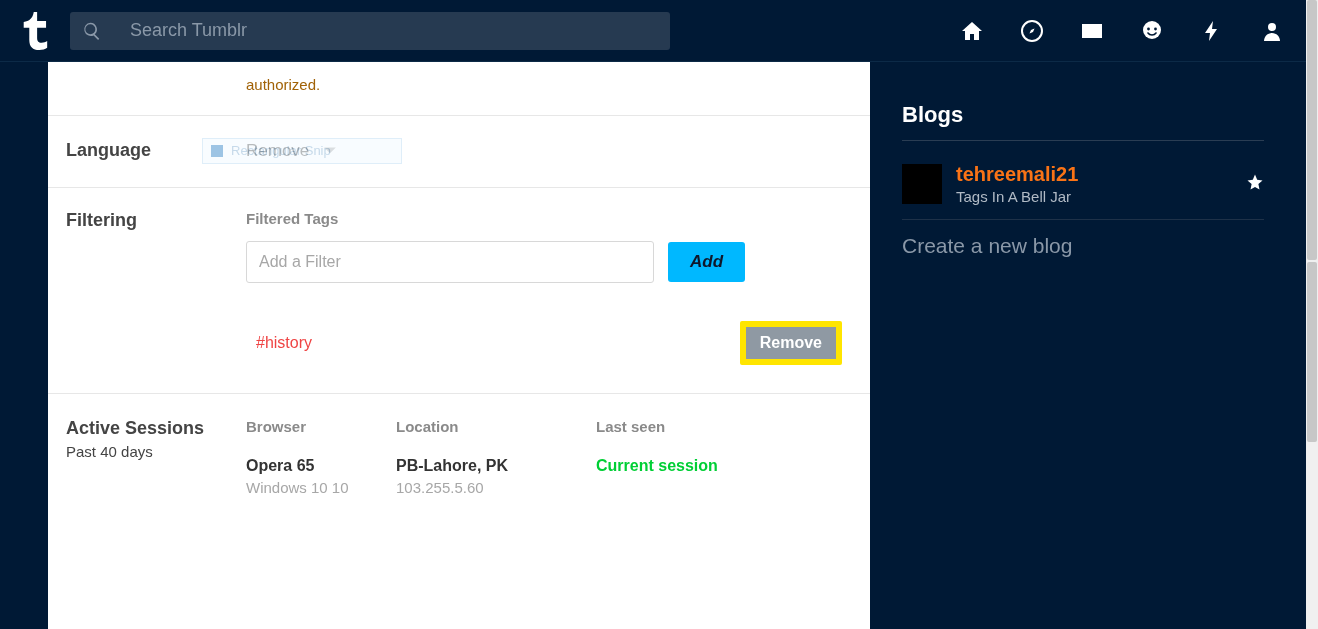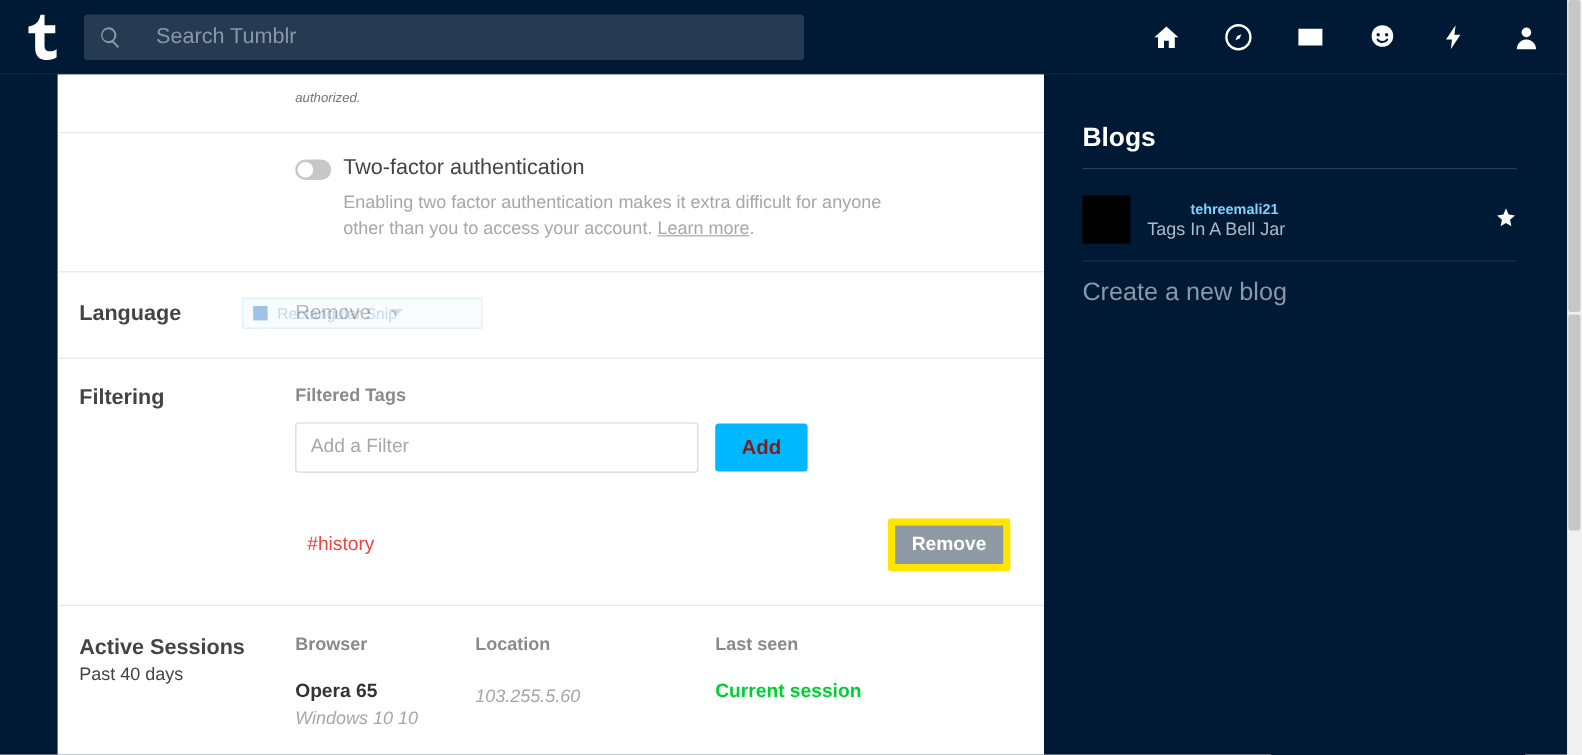--- a/index.html
+++ b/index.html
@@ -22,67 +22,67 @@
 
 .content { display: flex; height: calc(629px - 62px); }
 .main-panel { width: 822px; margin-left: 48px; background: #fff; padding: 14px 0 0 0; overflow: hidden; }
 .side-panel { flex: 1; padding: 40px 42px 0 32px; color: #fff; }
 .row-label-col { width: 180px; flex-shrink: 0; }
 .row-label { font-size: 18px; font-weight: 600; color: #444; }
 .row-sublabel { font-size: 15px; color: #444; margin-top: 4px; }
 .row-body { flex: 1; }
 
 
-.auth-frag { padding: 0 28px 22px 198px; border-bottom: 1px solid #e7e7e7; color: #737373; font-size: 11px; font-style: italic; }
+.auth-frag { padding: 0 28px 22px 198px; border-bottom: 1px solid #e7e7e7; color: #a16207; font-size: 15px; }
 
 
 .tfa-row { display: flex; padding: 18px 28px 24px 198px; border-bottom: 1px solid #e7e7e7; align-items: flex-start; }
 .toggle { width: 30px; height: 17px; background: #c7c7c7; border-radius: 10px; position: relative; margin-right: 10px; margin-top: 4px; flex-shrink: 0; cursor: pointer; }
 .toggle::after { content: ""; position: absolute; left: 2px; top: 2px; width: 13px; height: 13px; background: #fff; border-radius: 50%; }
 .tfa-title { font-size: 18px; color: #444; }
 .tfa-desc { font-size: 15px; color: #a7a7a7; margin-top: 8px; line-height: 1.45; max-width: 480px; }
 .tfa-desc a { color: #a7a7a7; text-decoration: underline; }
 
 
 .lang-row { display: flex; padding: 24px 28px 26px 18px; border-bottom: 1px solid #e7e7e7; align-items: center; }
 .lang-select { display: flex; align-items: center; gap: 14px; font-size: 17px; color: #444; cursor: pointer; }
 .lang-select svg { width: 14px; height: 14px; color: #a7a7a7; }
 .snip-ghost { position: absolute; margin-left: 136px; width: 200px; height: 26px; border: 1px solid #cfe5f7; background: #f5fbff; display:flex; align-items:center; gap:8px; padding:0 8px; color:#a9c7e0; font-size:13px; opacity:.65;}
 .snip-ghost .dot{width:12px;height:12px;background:#6aa5d6;}
 
 
 .filter-row { display: flex; padding: 22px 28px 28px 18px; border-bottom: 1px solid #e7e7e7; }
 .filter-label { font-size: 15px; font-weight: 600; color: #8a8a8a; margin-bottom: 14px; }
 .filter-input-row { display: flex; gap: 14px; align-items: center; }
-.filter-input { width: 336px; height: 42px; border: 1px solid #d8d8d8; border-radius: 3px; padding: 0 12px; font-size: 16px; color: #444; outline: none; }
+.filter-input { width: 408px; height: 42px; border: 1px solid #d8d8d8; border-radius: 3px; padding: 0 12px; font-size: 16px; color: #444; outline: none; }
 .filter-input::placeholder { color: #a7a7a7; }
-.btn-add { background: #00b8ff; color: #7f1d1d; border: none; height: 40px; padding: 0 22px; font-size: 17px; font-weight: 700; border-radius: 3px; cursor: pointer; }
+.btn-add { background: #00b8ff; color: #0f172a; border: none; height: 40px; padding: 0 22px; font-size: 17px; font-weight: 700; border-radius: 3px; cursor: pointer; font-style: italic; }
 .tag-row { display: flex; align-items: center; margin-top: 38px; }
 .tag-text { font-size: 16px; color: #ef4444; flex: 1; padding-left: 10px; }
 .btn-remove-wrap { background: #ffe500; padding: 6px; border-radius: 2px; }
 .btn-remove { background: #8f99a3; color: #fff; border: none; height: 32px; padding: 0 14px; font-size: 16px; font-weight: 600; cursor: pointer; }
 
 
 .sess-row { display: flex; padding: 24px 28px 20px 18px; }
 .sess-table { width: 100%; }
 .sess-head { display: flex; color: #8a8a8a; font-weight: 600; font-size: 15px; margin-bottom: 22px; }
 .sess-body { display: flex; }
 .col-browser { width: 150px; }
 .col-loc { width: 200px; }
 .col-last { flex: 1; }
 .sess-b1 { font-size: 16px; font-weight: 700; color: #333; }
-.sess-b2 { font-size: 15px; color: #a7a7a7; margin-top: 4px; font-style: italic; }
+.sess-b2 { font-size: 15px; color: #a7a7a7; margin-top: 4px; }
 .current { color: #00cf35; font-weight: 700; font-size: 16px; }
 
 
 .side-title { font-size: 22px; font-weight: 700; margin-bottom: 12px; }
 .side-hr { border: none; border-top: 1px solid #2a3d53; margin-bottom: 16px; }
 .blog-item { display: flex; align-items: center; padding: 6px 0 14px 0; border-bottom: 1px solid #1e3148; }
 .blog-avatar { width: 40px; height: 40px; background: #000; margin-right: 14px; }
-.blog-name { font-size: 12px; font-weight: 700; color: #7dd3fc; margin-left: 36px; }
+.blog-name { font-size: 20px; font-weight: 700; color: #f97316; }
 .blog-sub { font-size: 15px; color: #b0bac5; margin-top: 2px; }
 .blog-star { margin-left: auto; color: #fff; }
 .blog-star svg { width: 18px; height: 18px; }
 .create-blog { color: #8a98a8; font-size: 21px; margin-top: 14px; cursor: pointer; display: inline-block; }
 </style>
 </head>
 <body>
 
 <div class="viewport">
   <div class="scrollbar-track">
@@ -125,29 +125,20 @@
           <path fill="currentColor" d="M4 22c0-4.4 3.6-8 8-8s8 3.6 8 8z"></path>
         </svg>
     </div>
   </div>
 
   <div class="content">
     <div class="main-panel">
 
       <div class="auth-frag">authorized.</div>
 
-      <div class="tfa-row">
-        <div class="toggle"></div>
-        <div>
-          <div class="tfa-title">Two-factor authentication</div>
-          <div class="tfa-desc">
-            <span>Enabling two factor authentication makes it extra difficult for anyone other than you to access your account. </span><a href="#">Learn more</a>.
-          </div>
-        </div>
-      </div>
 
       <div class="lang-row">
         <div class="row-label-col">
             <div class="row-label">Language</div>
           </div>
         <div class="lang-select">
           <span>Remove</span>
           <svg viewBox="0 0 12 12">
               <path fill="currentColor" d="M1 3l5 5 5-5z"></path>
             </svg>
@@ -187,20 +178,21 @@
             <div class="col-browser">Browser</div>
             <div class="col-loc">Location</div>
             <div class="col-last">Last seen</div>
           </div>
           <div class="sess-body">
             <div class="col-browser">
               <div class="sess-b1">Opera 65</div>
               <div class="sess-b2">Windows 10 10</div>
             </div>
             <div class="col-loc">
+              <div class="sess-b1">PB-Lahore, PK</div>
               <div class="sess-b2">103.255.5.60</div>
             </div>
             <div class="col-last">
               <div class="current">Current session</div>
             </div>
           </div>
         </div>
       </div>
 
     </div>

